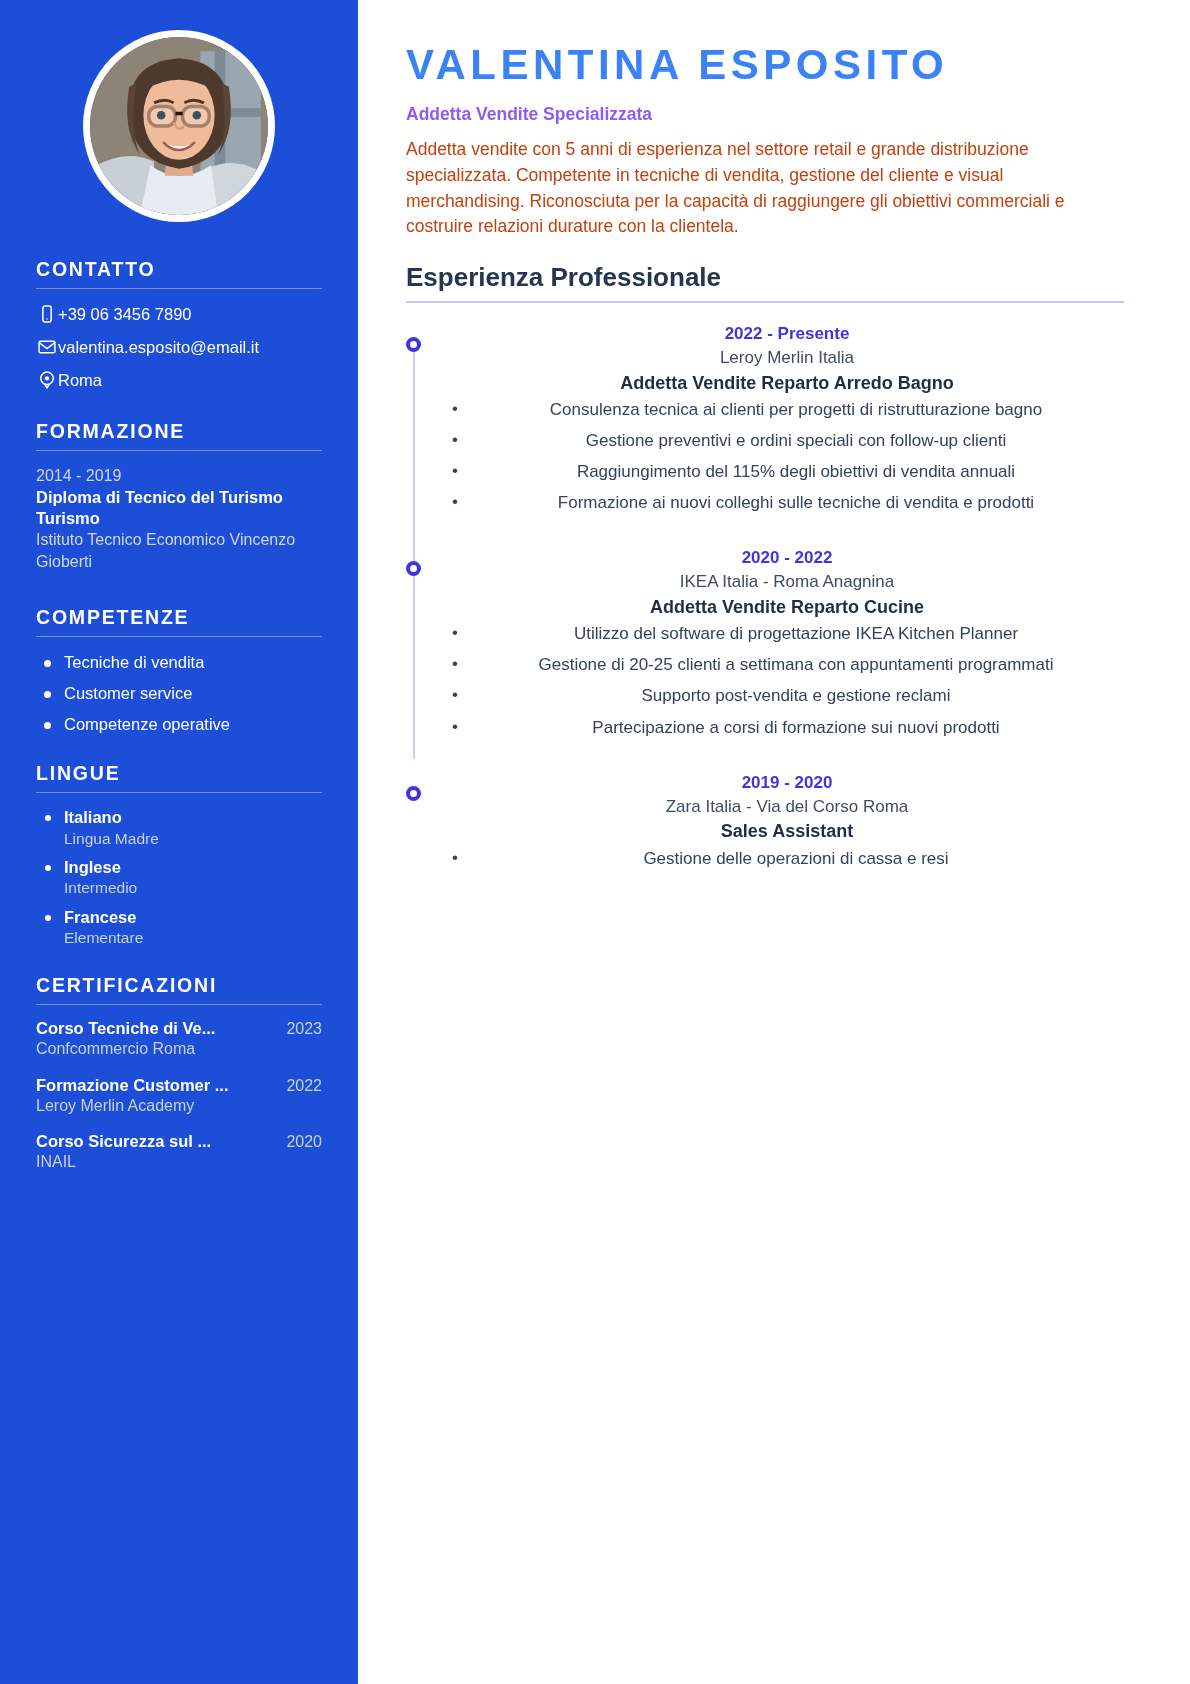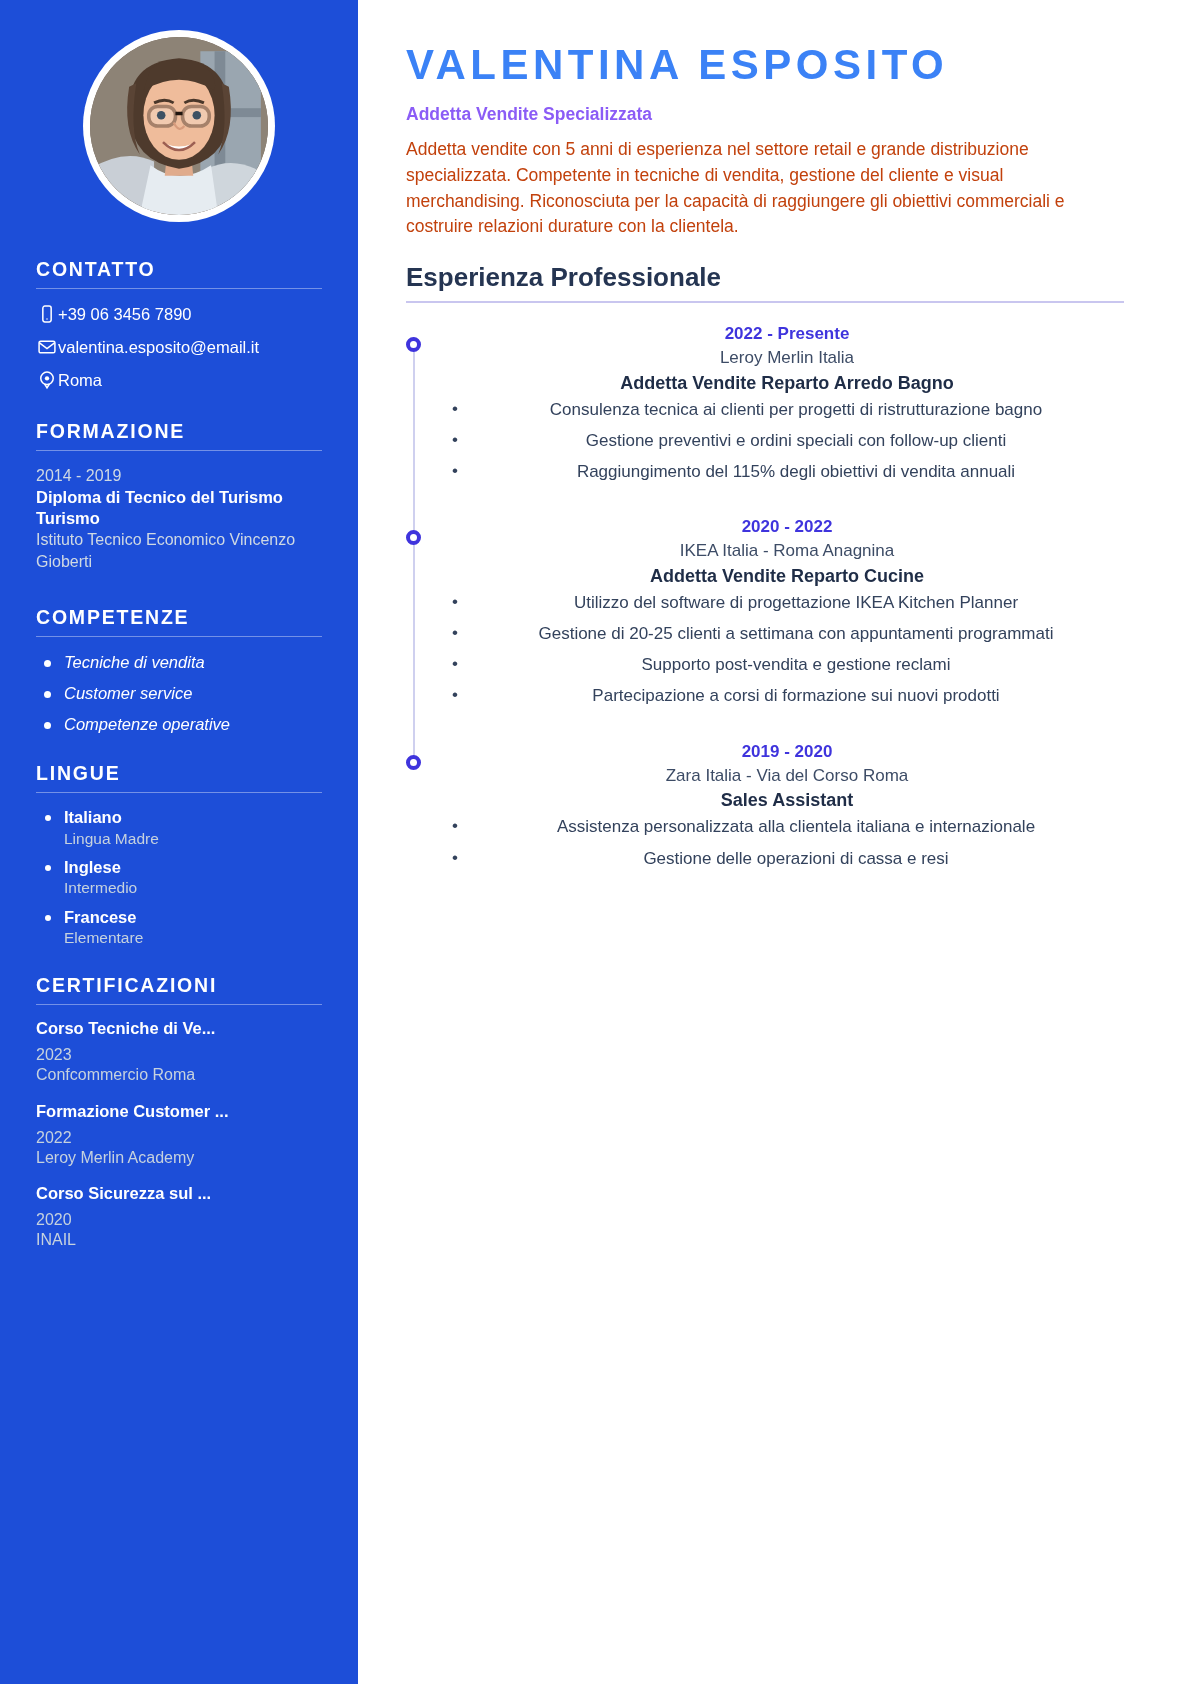--- a/index.html
+++ b/index.html
@@ -79,21 +79,21 @@
     align-items: center;
     justify-content: center;
   }
   .contact-icon svg { width: 20px; height: 20px; display: block; }
 
   .edu-block { margin-bottom: 4px; }
   .edu-dates { font-size: 16px; color: #cfd9e3; line-height: 1.35; }
   .edu-degree { font-size: 16.5px; font-weight: bold; color: #ffffff; line-height: 1.3; }
   .edu-school { font-size: 16px; color: #cfd9e3; line-height: 1.32; }
 
-  .sk-list { list-style: none; margin-top: 2px; font-style: italic; }
+  .sk-list { list-style: none; margin-top: 2px; }
   .sk-list li {
     position: relative;
     padding-left: 28px;
     font-size: 16.5px;
     color: #ffffff;
     line-height: 1.45;
     margin-bottom: 7px;
   }
   .sk-list li::before {
     content: "";
@@ -115,21 +115,21 @@
     position: absolute;
     left: 9px; top: 8px;
     width: 6px; height: 6px;
     border-radius: 50%;
     background: #ffffff;
   }
   .lang-name { font-size: 16.5px; font-weight: bold; color: #ffffff; line-height: 1.3; }
   .lang-level { font-size: 15.5px; color: #c6d2de; line-height: 1.3; }
 
   .cert-item { margin-bottom: 16px; }
-  .cert-top { display: flex; align-items: baseline; justify-content: space-between; gap: 8px; flex-direction: column; }
+  .cert-top { display: flex; align-items: baseline; justify-content: space-between; gap: 8px; }
   .cert-name {
     font-size: 16.5px;
     font-weight: bold;
     color: #ffffff;
     white-space: nowrap;
     overflow: hidden;
     text-overflow: ellipsis;
     max-width: 205px;
   }
   .cert-year { font-size: 16px; color: #c6d2de; flex: 0 0 auto; }
@@ -383,20 +383,21 @@
 
       <div class="exp">
         <span class="tl-dot"></span>
         <div class="exp-dates">2022 - Presente</div>
         <div class="exp-company">Leroy Merlin Italia</div>
         <div class="exp-role">Addetta Vendite Reparto Arredo Bagno</div>
         <ul class="exp-ul">
           <li>Consulenza tecnica ai clienti per progetti di ristrutturazione bagno</li>
           <li>Gestione preventivi e ordini speciali con follow-up clienti</li>
           <li>Raggiungimento del 115% degli obiettivi di vendita annuali</li>
+          <li>Formazione ai nuovi colleghi sulle tecniche di vendita e prodotti</li>
         </ul>
       </div>
 
       <div class="exp">
         <span class="tl-dot"></span>
         <div class="exp-dates">2020 - 2022</div>
         <div class="exp-company">IKEA Italia - Roma Anagnina</div>
         <div class="exp-role">Addetta Vendite Reparto Cucine</div>
         <ul class="exp-ul">
           <li>Utilizzo del software di progettazione IKEA Kitchen Planner</li>
@@ -405,19 +406,18 @@
           <li>Partecipazione a corsi di formazione sui nuovi prodotti</li>
         </ul>
       </div>
 
       <div class="exp">
         <span class="tl-dot"></span>
         <div class="exp-dates">2019 - 2020</div>
         <div class="exp-company">Zara Italia - Via del Corso Roma</div>
         <div class="exp-role">Sales Assistant</div>
         <ul class="exp-ul">
-          <li>Assistenza personalizzata alla clientela italiana e internazionale</li>
           <li>Gestione delle operazioni di cassa e resi</li>
         </ul>
       </div>
     </div>
   </main>
 </div>
 
 </body></html>

